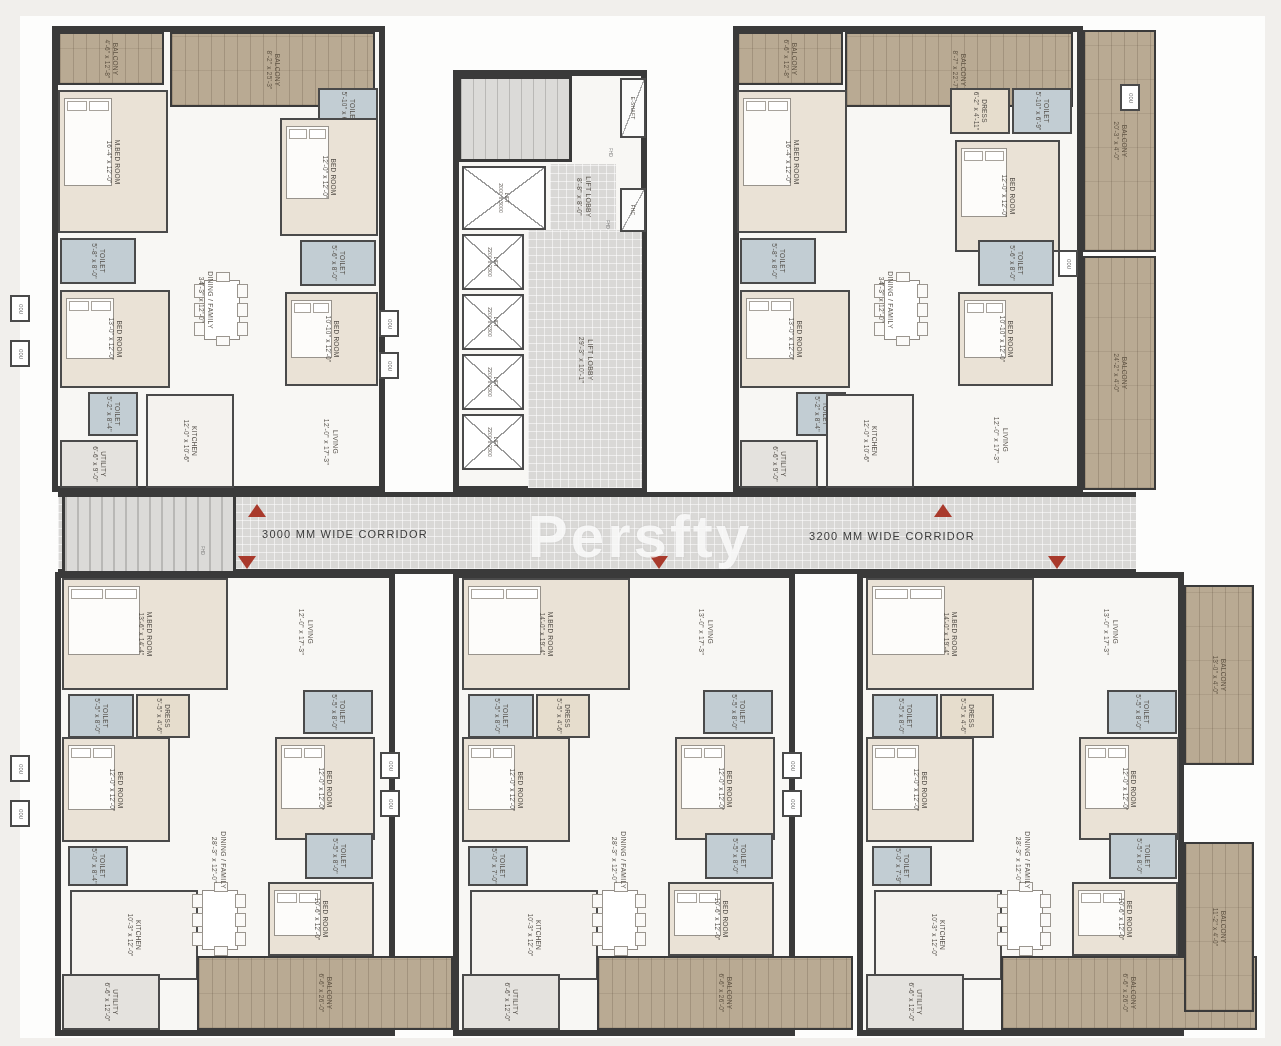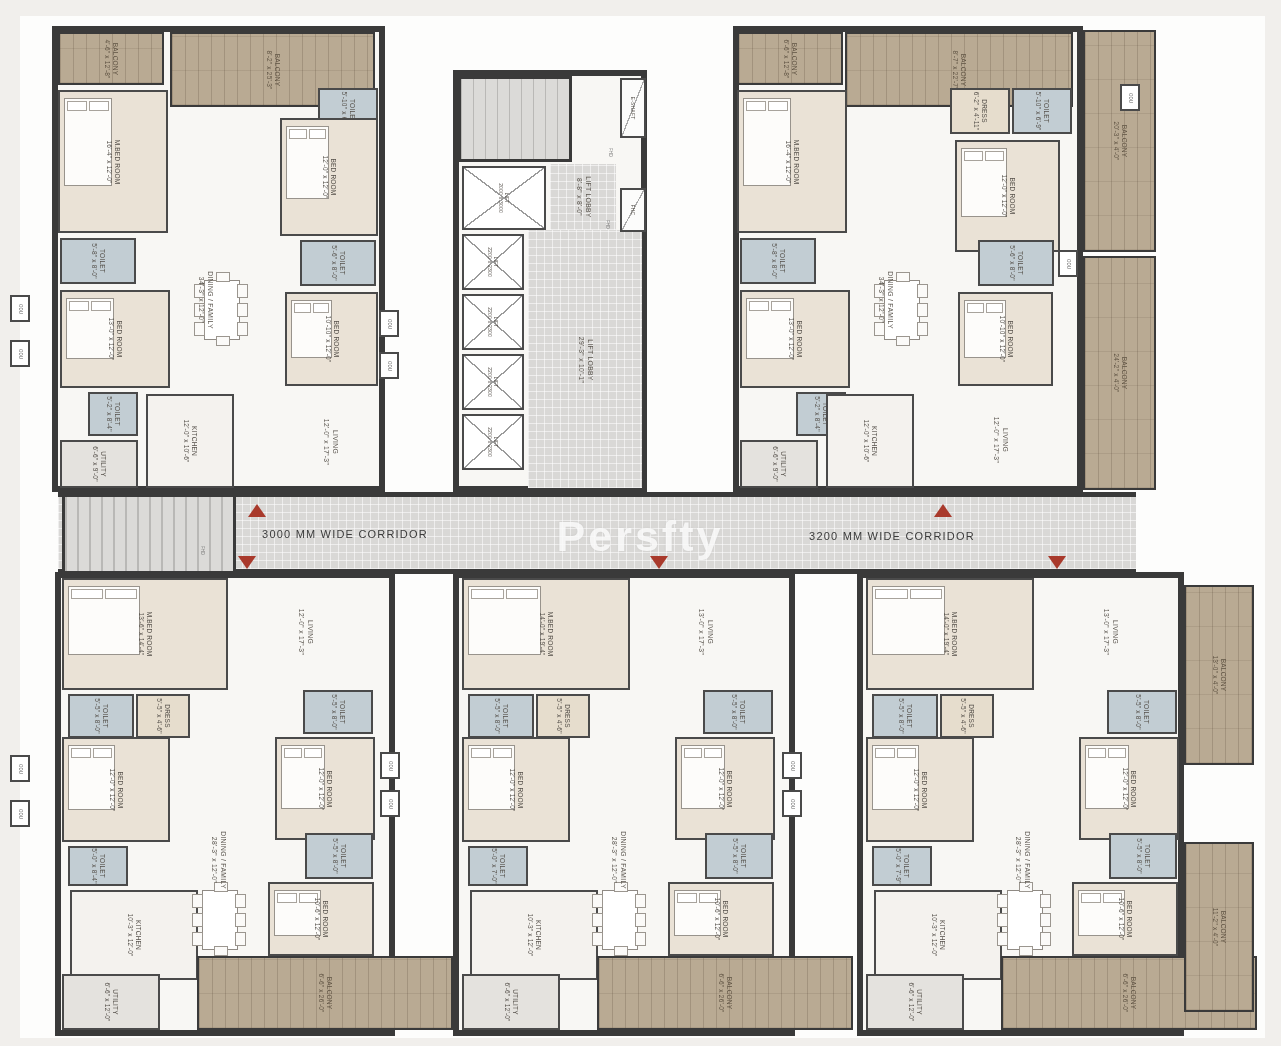--- a/index.html
+++ b/index.html
@@ -37,21 +37,21 @@
   .tbl{position:absolute;z-index:4;}
   .tbl .top{position:absolute;background:#fff;border:1px solid #8f8a84;}
   .tbl .ch{position:absolute;background:#fbfaf8;border:1px solid #9b968f;}
   .odu{position:absolute;width:20px;height:27px;background:#fff;border:2px solid #4a4a4a;box-sizing:border-box;z-index:4;}
   .odu span{position:absolute;left:50%;top:50%;transform:translate(-50%,-50%) rotate(90deg);font-size:4.5px;color:#666;}
   .tri{position:absolute;width:0;height:0;z-index:6;}
   .tri.up{border-left:9px solid transparent;border-right:9px solid transparent;border-bottom:13px solid #a93a2c;}
   .tri.down{border-left:9px solid transparent;border-right:9px solid transparent;border-top:13px solid #a93a2c;}
   .fhd{position:absolute;font-size:4.5px;color:#777;transform:rotate(90deg);z-index:6;}
   #watermark{position:absolute;left:640px;top:536px;transform:translate(-50%,-50%);
-       font-size:43px;font-weight:bold;color:rgba(255,255,255,.8);letter-spacing:3px;z-index:9;
+       font-size:60px;font-weight:bold;color:rgba(255,255,255,.8);letter-spacing:3px;z-index:9;
        text-shadow:0 0 2px rgba(160,160,160,.25);}
   .corr-lbl{position:absolute;font-size:11px;color:#3b3b3b;letter-spacing:1.2px;z-index:7;transform:translate(-50%,-50%);white-space:nowrap;}
 </style>
 </head>
 <body>
 
 <div id="stage">
   <div id="sheet"></div>
   <div id="plan" style="position:absolute;left:0;top:0;width:1281px;height:1046px;">
 

